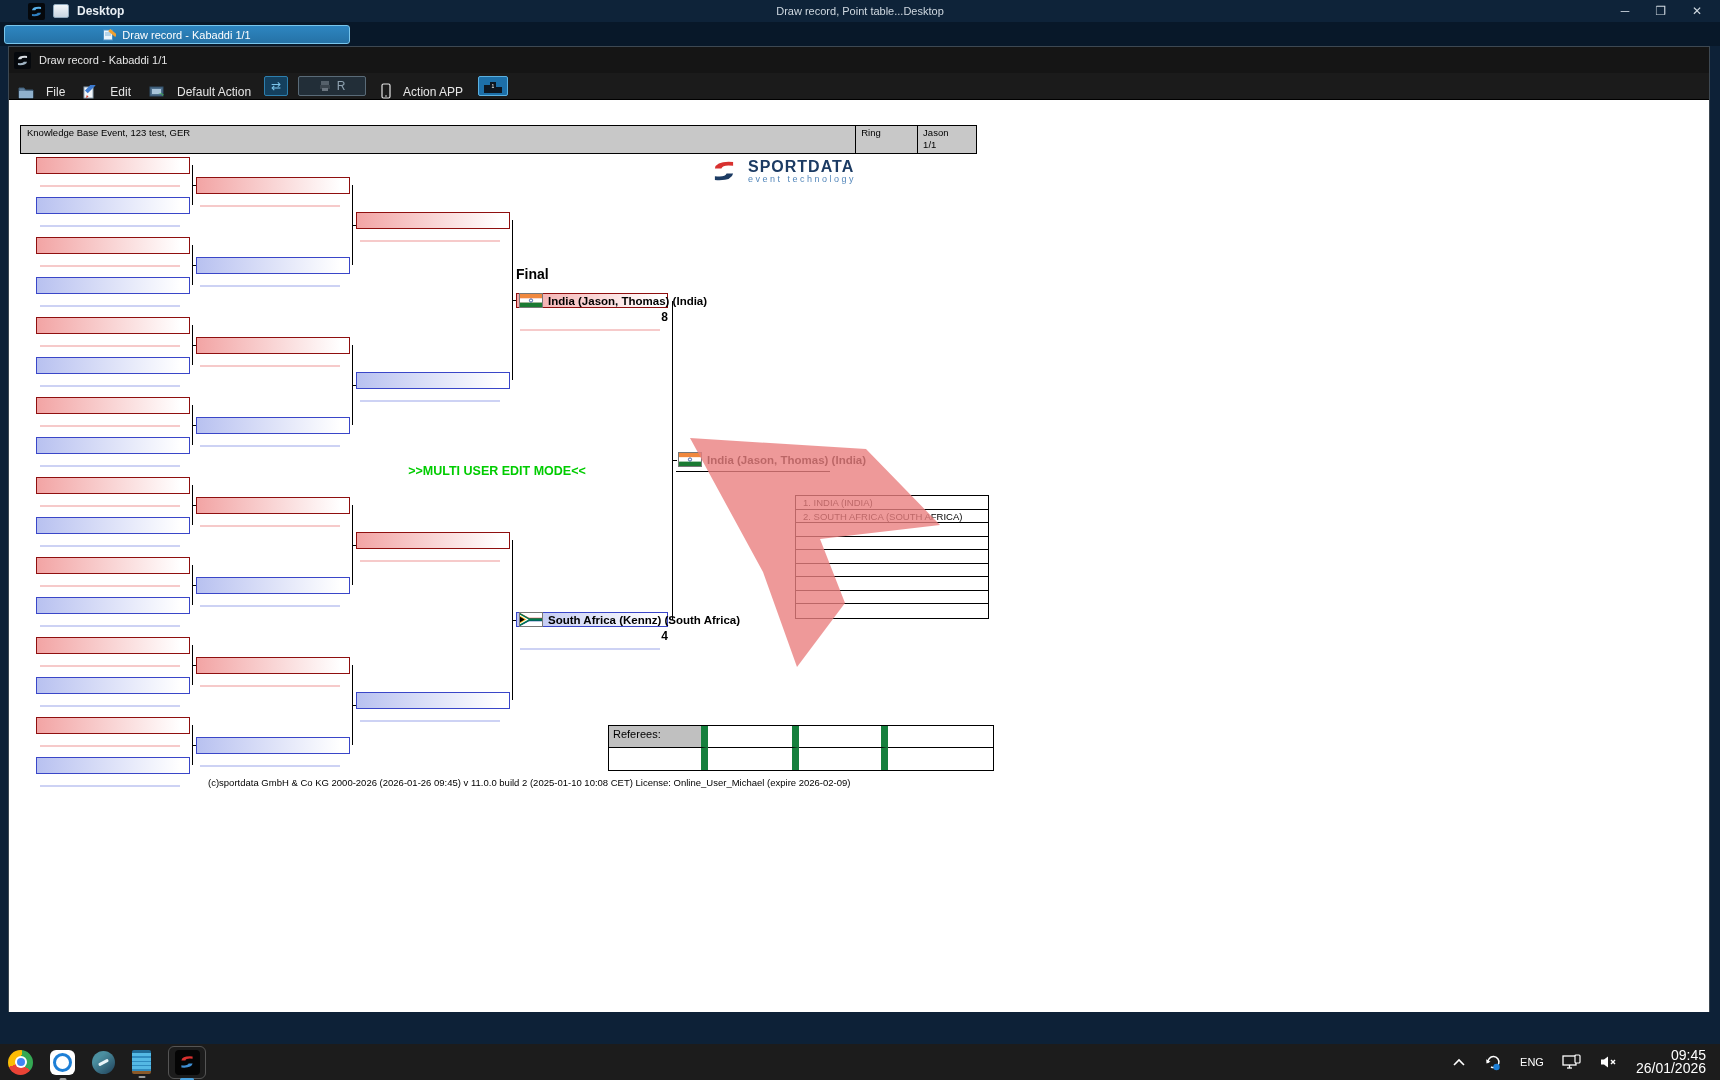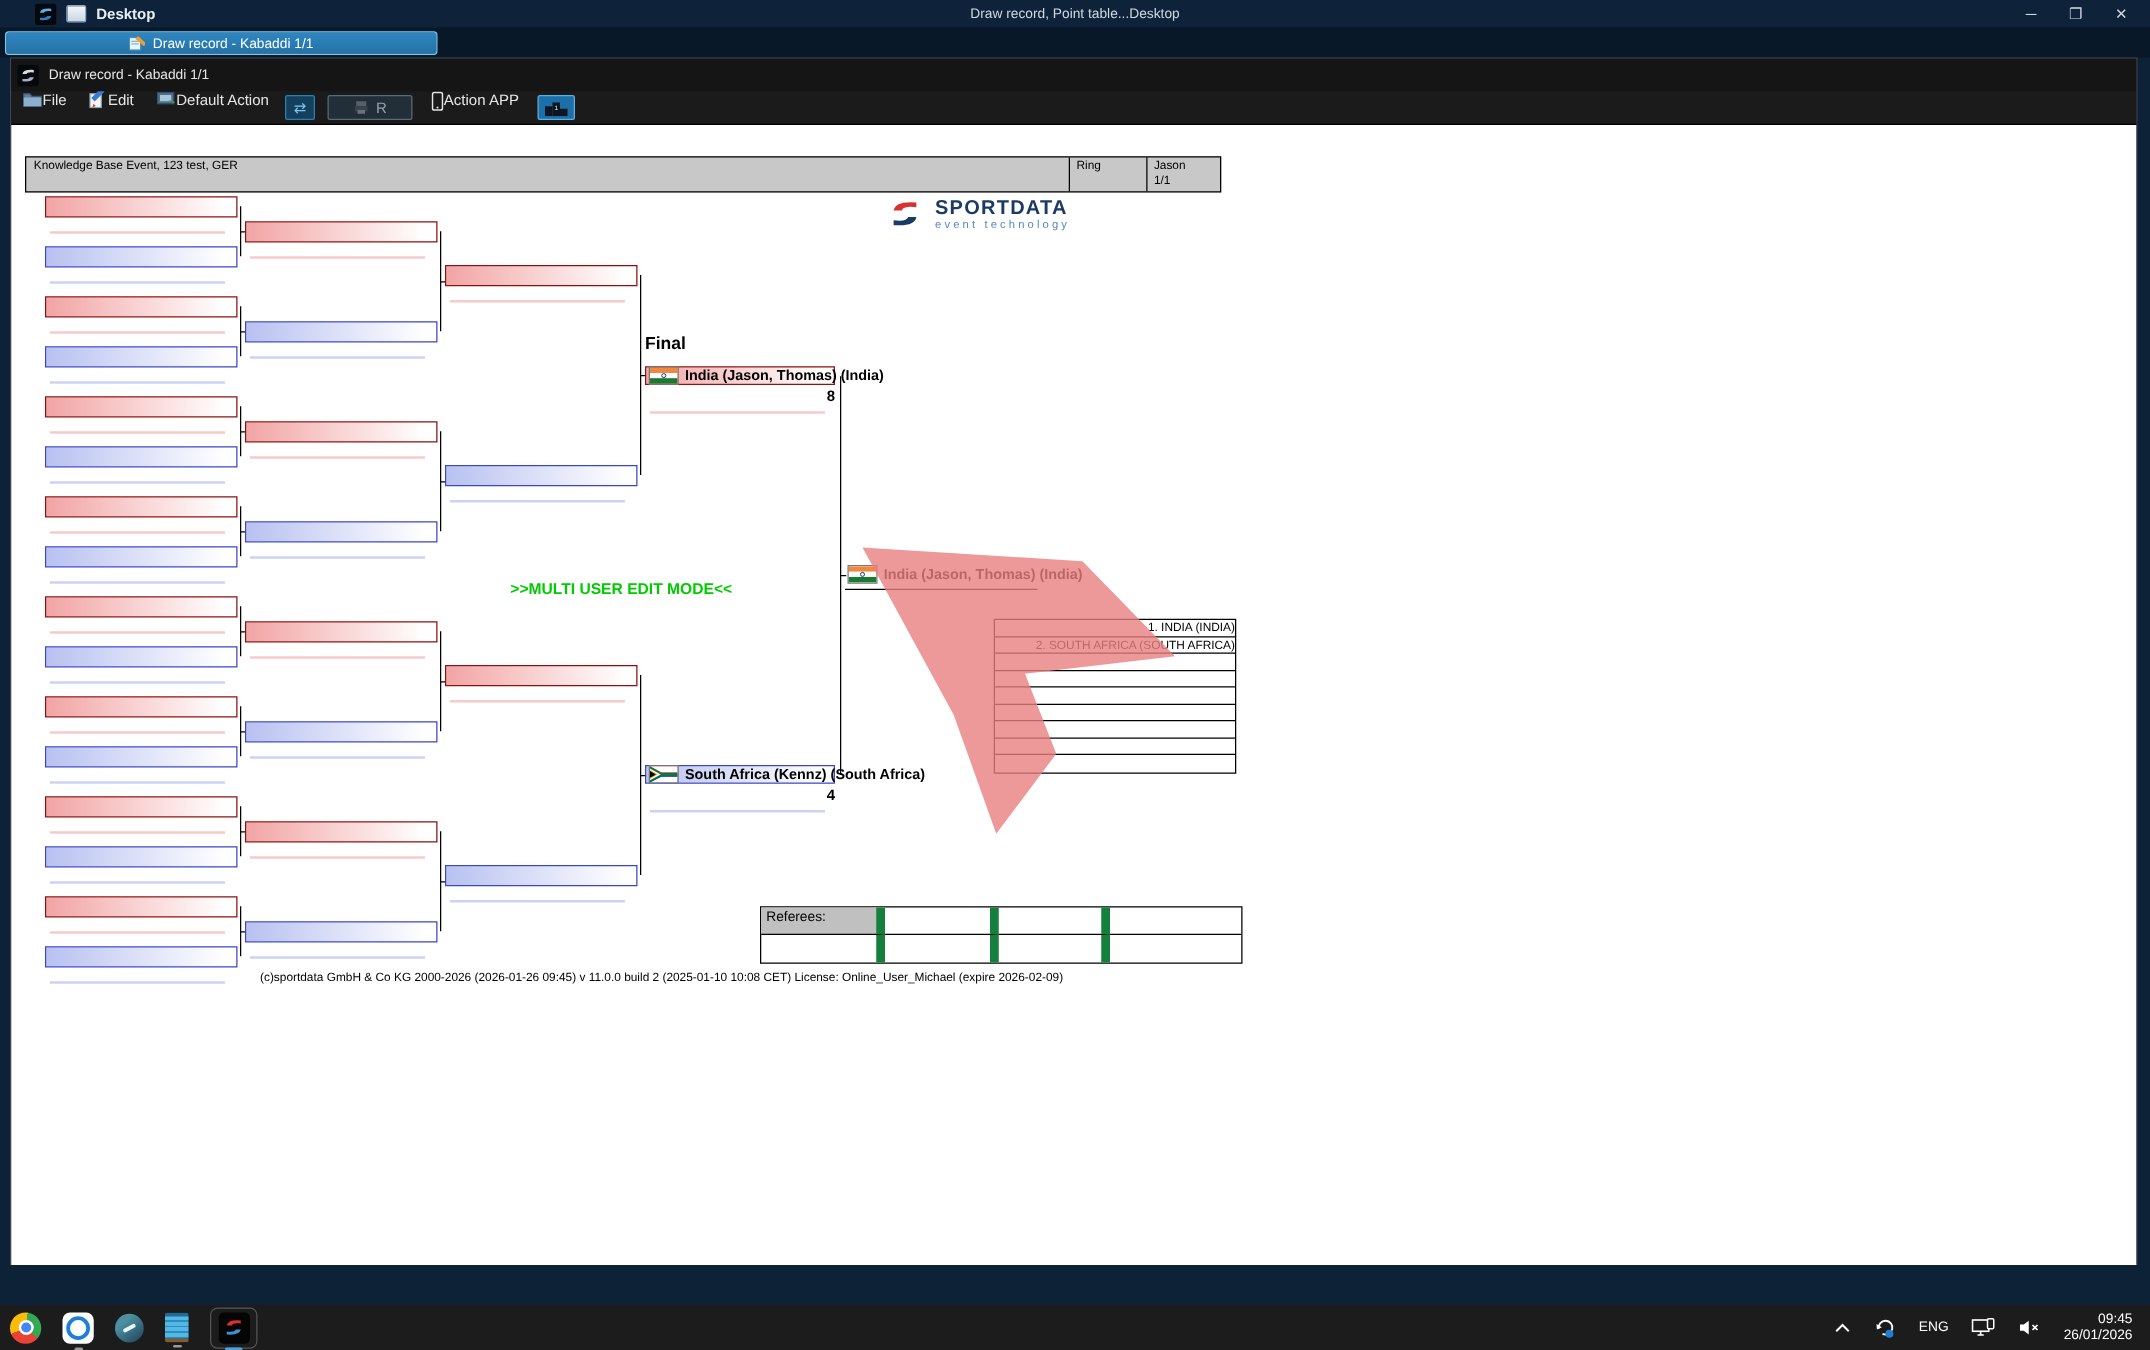--- a/index.html
+++ b/index.html
@@ -27,21 +27,21 @@
     border:1px solid #79c6ec;display:flex;align-items:center;justify-content:center;gap:6px;
     color:#fff;font-size:11px;
   }
   
   .appwindow{
     position:absolute;left:8px;top:46px;width:1702px;height:966px;
     border:1px solid #3d4852;background:#161616;box-sizing:border-box;
   }
   .wtitle{height:26px;background:#151515;display:flex;align-items:center;gap:8px;padding-left:5px;color:#e6e6e6;font-size:11px;}
   .menubar{height:26px;background:#1b1b1b;display:flex;align-items:center;color:#e6e6e6;font-size:12px;border-bottom:1px solid #000;}
-  .menu-item{display:flex;align-items:flex-start;gap:0;padding:0 9px;height:100%;}
+  .menu-item{display:flex;align-items:flex-end;gap:12px;padding:0 9px;height:100%;}
   .menu-btn{display:flex;align-items:center;justify-content:center;border-radius:2px;box-sizing:border-box;}
   .btn-sync{width:24px;height:20px;background:#14405e;border:1px solid #2d7fae;color:#7cc4ea;font-size:12px;margin:0 4px;}
   .btn-r{width:68px;height:20px;background:#222e38;border:1px solid #5a6b78;gap:6px;color:#8fa2b0;font-size:12px;margin:0 6px;}
   .btn-podium{width:30px;height:20px;background:#1d6fa8;border:1px solid #5ab0e0;margin-left:6px;}
   
   .sheet{position:relative;width:1700px;height:912px;background:#fff;overflow:hidden;color:#000;}
   .abs{position:absolute;}
   
   .hdr-table{left:11px;top:25px;width:957px;height:29px;background:#c8c8c8;border:1px solid #000;display:flex;box-sizing:border-box;}
   .hdr-main{width:836px;padding:1px 6px;box-sizing:border-box;}
@@ -65,21 +65,21 @@
   .conn-h{position:absolute;height:1px;width:5px;background:#000;}
   
   .final-label{left:507px;top:166px;font-size:14px;font-weight:bold;}
   .final-entry{height:15px;width:152px;display:flex;align-items:center;gap:5px;padding-left:2px;box-sizing:border-box;}
   .final-name{font-size:11.5px;font-weight:bold;white-space:nowrap;}
   .score{width:152px;text-align:right;font-size:12px;font-weight:bold;}
   .winner-row{display:flex;align-items:center;gap:5px;}
   .flag{flex:0 0 auto;display:block;border:1px solid #777;}
   .editmode{left:358px;top:364px;width:260px;text-align:center;color:var(--edit-mode-green,#00cc00);font-size:12.5px;font-weight:bold;}
   
-  .res-table{left:786px;top:395px;width:192px;border:1px solid #000;background:#fff;text-align:right;}
+  .res-table{left:786px;top:395px;width:192px;border:1px solid #000;background:#fff;}
   .res-row{height:13.5px;border-bottom:1px solid #000;font-size:9.5px;line-height:13.5px;padding-left:7px;box-sizing:border-box;}
   .res-row:last-child{border-bottom:none;}
   
   .ref-table{left:599px;top:625px;display:grid;grid-template-columns:99px 91px 89px 105px;grid-auto-rows:22px;border:1px solid #000;}
   .ref-cell{border-right:7px solid #15803d;border-bottom:1px solid #000;font-size:11px;padding:2px 4px;box-sizing:border-box;}
   .ref-cell:nth-child(4n){border-right:none;}
   .ref-cell:nth-child(n+5){border-bottom:none;}
   .ref-label{background:#c0c0c0;}
   .footer{left:199px;top:677px;font-size:9.5px;}
   .arrow-svg{left:0;top:0;width:1000px;height:700px;pointer-events:none;z-index:40;}
@@ -94,21 +94,21 @@
   .chrome-c::after{content:"";width:8px;height:8px;border-radius:50%;background:#4285f4;display:block;}
   .ringapp{width:25px;height:25px;border-radius:6px;background:#fff;display:flex;align-items:center;justify-content:center;}
   .ringapp::after{content:"";width:13px;height:13px;border-radius:50%;border:3.2px solid #1d7fd6;display:block;}
   .tealapp{width:23px;height:23px;border-radius:50%;background:linear-gradient(140deg,#4b8fa0 30%,#1f3f58);display:flex;align-items:center;justify-content:center;}
   .tealapp::after{content:"";width:11px;height:3px;border-radius:2px;background:#e8f4f8;transform:rotate(-28deg);display:block;}
   .notepad{width:19px;height:24px;background:repeating-linear-gradient(#54b8e4 0 3px,#2f8cc0 3px 4.5px);border-top:3px solid #1f6a96;border-bottom:3px solid #8a5a2a;border-radius:2px;box-sizing:border-box;}
   .sdapp-wrap{width:36px;height:31px;border:1px solid #555;border-radius:6px;display:flex;align-items:center;justify-content:center;position:relative;}
   .sdapp{width:25px;height:25px;background:#050505;border-radius:4px;display:flex;align-items:center;justify-content:center;}
   .tray{margin-left:auto;display:flex;align-items:center;gap:18px;padding-right:14px;color:#fff;}
   .tray-text{font-size:11px;}
-  .clock{text-align:right;font-size:11px;line-height:13px;}
+  .clock{text-align:right;font-size:14px;line-height:13px;}
 </style>
 </head>
 <body>
 
 <div class="titlebar">
   <div class="tb-left">
     <span class="s-badge">
       <svg width="13" height="13" viewBox="0 0 20 20">
           <path d="M17 3 Q4 2 3 8 L8 8 Q9 5 17 6 Z" fill="#58b0e8"></path>
           <path d="M3 17 Q16 18 17 12 L12 12 Q11 15 3 14 Z" fill="#2f7fc0"></path>

